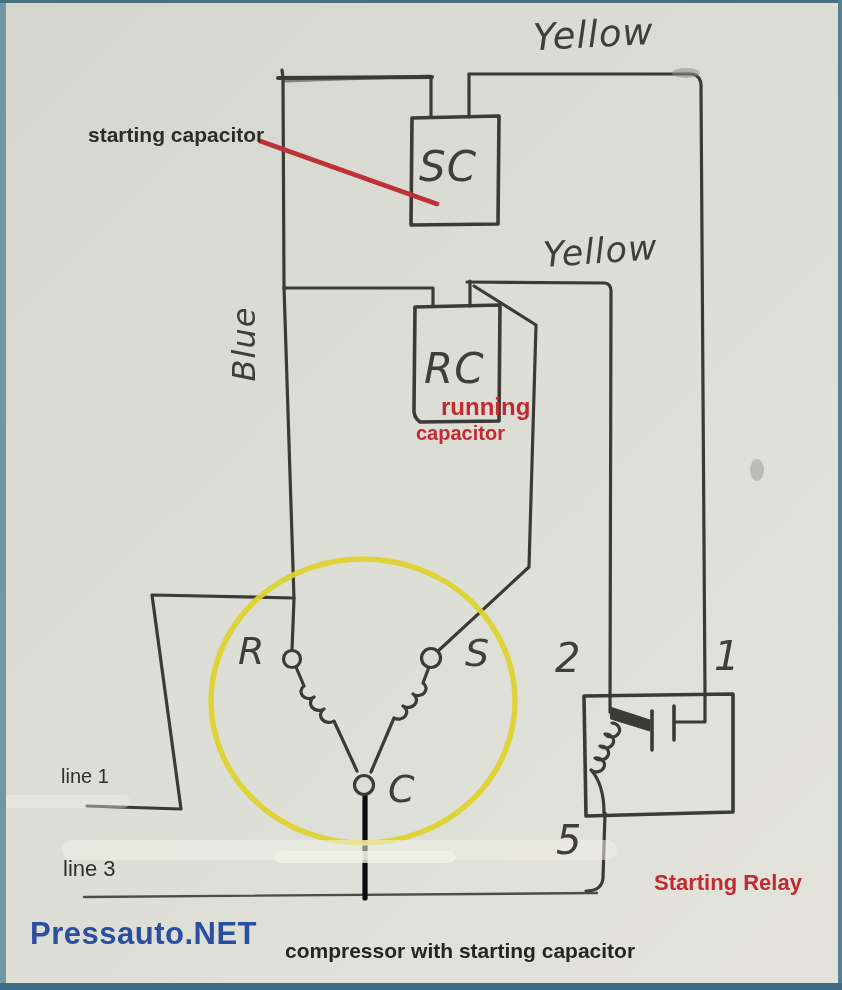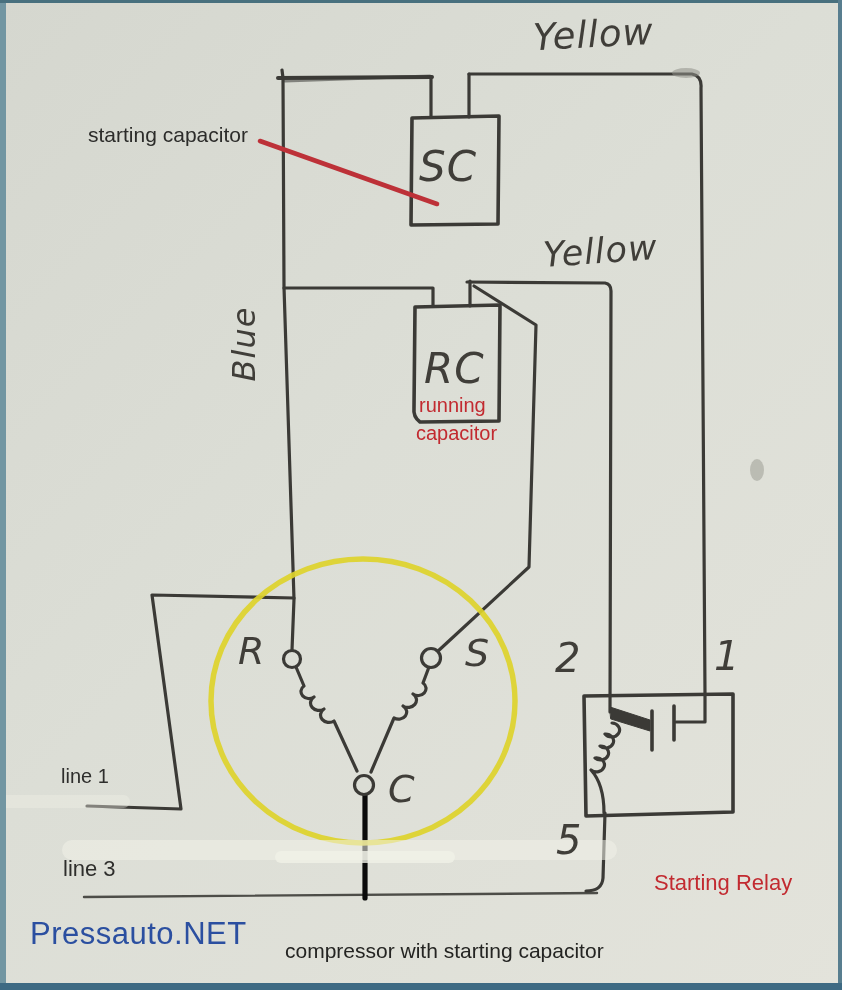--- a/index.html
+++ b/index.html
@@ -8,21 +8,21 @@
     background:linear-gradient(135deg,#d5d7cf 0%,#dcded6 45%,#e3e3db 100%);
     font-family:"Liberation Sans",sans-serif;
   }
   .edge{position:absolute;z-index:9;}
   .edge.l{left:0;top:0;width:6px;height:990px;background:#7296a2;}
   .edge.t{left:0;top:0;width:842px;height:3px;background:#48707e;}
   .edge.r{right:0;top:0;width:4px;height:990px;background:#587e8f;}
   .edge.b{left:0;bottom:0;width:842px;height:7px;background:#3e6a83;}
   svg.canvas{position:absolute;left:0;top:0;z-index:1;}
   .lbl{position:absolute;z-index:5;white-space:nowrap;line-height:1;}
-  .print{font-weight:normal;color:#2c2c2a;text-align:right;}
+  .print{font-weight:bold;color:#2c2c2a;text-align:right;}
   .hand{
     font-family:"DejaVu Sans",sans-serif;font-style:italic;
     color:#403e39;letter-spacing:1px;
   }
   .red{color:#c22a30;}
   .blue-brand{color:#2b4fa0;}
   .whiteout{position:absolute;z-index:2;background:#f0f1e7;border-radius:10px;}
 </style>
 </head>
 <body>
@@ -88,21 +88,21 @@
     <ellipse cx="363" cy="701" rx="152" ry="142" fill="none" stroke="#ddd22b" stroke-width="5.5" opacity=".92"></ellipse>
 
     <path d="M260,141 L437,204" stroke="#bd3138" stroke-width="4.6" stroke-linecap="round" fill="none"></path>
 
     <ellipse cx="686" cy="73" rx="14" ry="5" fill="#8f9088" opacity=".55"></ellipse>
     <ellipse cx="757" cy="470" rx="7" ry="11" fill="#77776f" opacity=".35"></ellipse>
   </svg>
 
   <div class="lbl print" style="left:88px;top:124px;font-size:21px;">starting capacitor</div>
 
-  <div class="lbl print red" style="left:419px;top:395px;font-size:20px;">running</div>
+  <div class="lbl print red" style="left:441px;top:395px;font-size:24px;">running</div>
   <div class="lbl print red" style="left:416px;top:423px;font-size:20px;">capacitor</div>
 
   <div class="lbl print red" style="left:654px;top:833px;font-size:22px;margin-top:39px;">Starting Relay</div>
 
   <div class="lbl" style="left:61px;top:766px;font-size:20px;color:#2e2e2c;">line 1</div>
   <div class="lbl" style="left:63px;top:858px;font-size:22px;color:#2e2e2c;">line 3</div>
 
   <div class="lbl print" style="left:285px;top:940px;font-size:21px;color:#242422;">compressor with starting capacitor</div>
 
   <div class="lbl print blue-brand" style="left:30px;top:918px;font-size:31px;letter-spacing:.5px;">Pressauto.NET</div>

